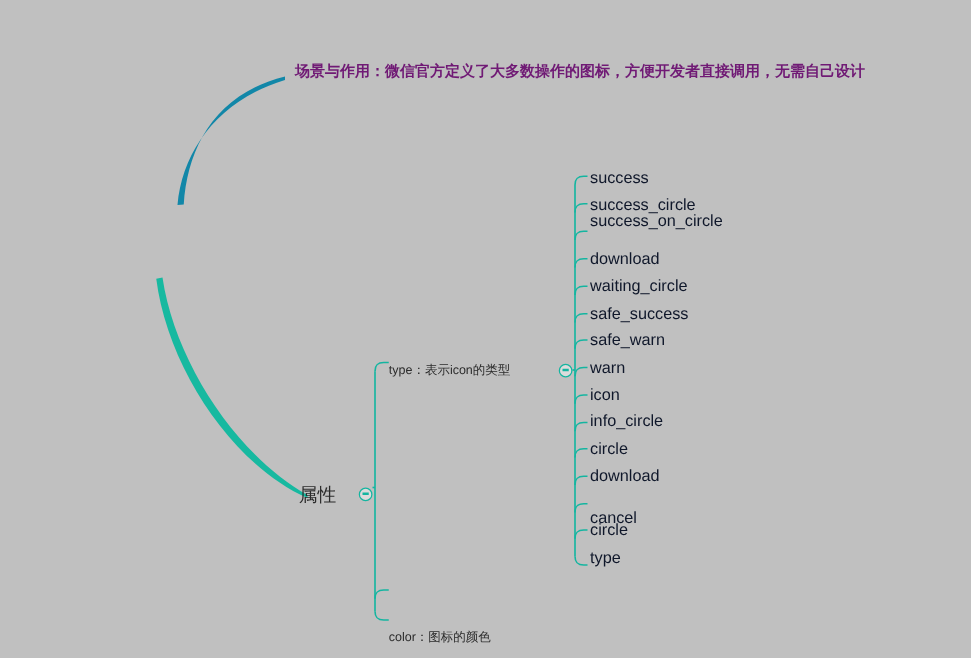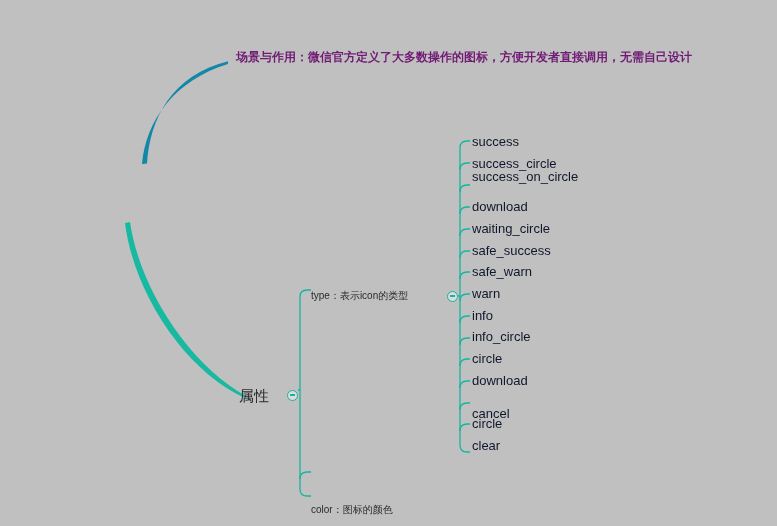--- a/index.html
+++ b/index.html
@@ -160,21 +160,21 @@
 
   <div id="icon-value-list">
       <div class="node-text icon-item" style="top: 134px;">success</div>
       <div class="node-text icon-item" style="top: 155.7px;">success_circle</div>
       <div class="node-text icon-item" style="top: 169px;">success_on_circle</div>
       <div class="node-text icon-item" style="top: 199.1px;">download</div>
       <div class="node-text icon-item" style="top: 220.8px; text-align: right;">waiting_circle</div>
       <div class="node-text icon-item" style="top: 242.5px; text-align: center;">safe_success</div>
       <div class="node-text icon-item" style="top: 264.2px;">safe_warn</div>
       <div class="node-text icon-item" style="top: 285.9px;">warn</div>
-      <div class="node-text icon-item" style="top: 307.6px;">info</div>
+      <div class="node-text icon-item" style="top: 307.6px;">icon</div>
       <div class="node-text icon-item" style="top: 329.3px;">info_circle</div>
       <div class="node-text icon-item" style="top: 351px;">circle</div>
       <div class="node-text icon-item" style="top: 372.7px;">download</div>
       <div class="node-text icon-item" style="top: 406px;">cancel</div>
       <div class="node-text icon-item" style="top: 416.1px;">circle</div>
-      <div class="node-text icon-item" style="top: 437.8px;">clear</div>
+      <div class="node-text icon-item" style="top: 437.8px;">type</div>
     </div>
 </div>
 
 </body></html>

